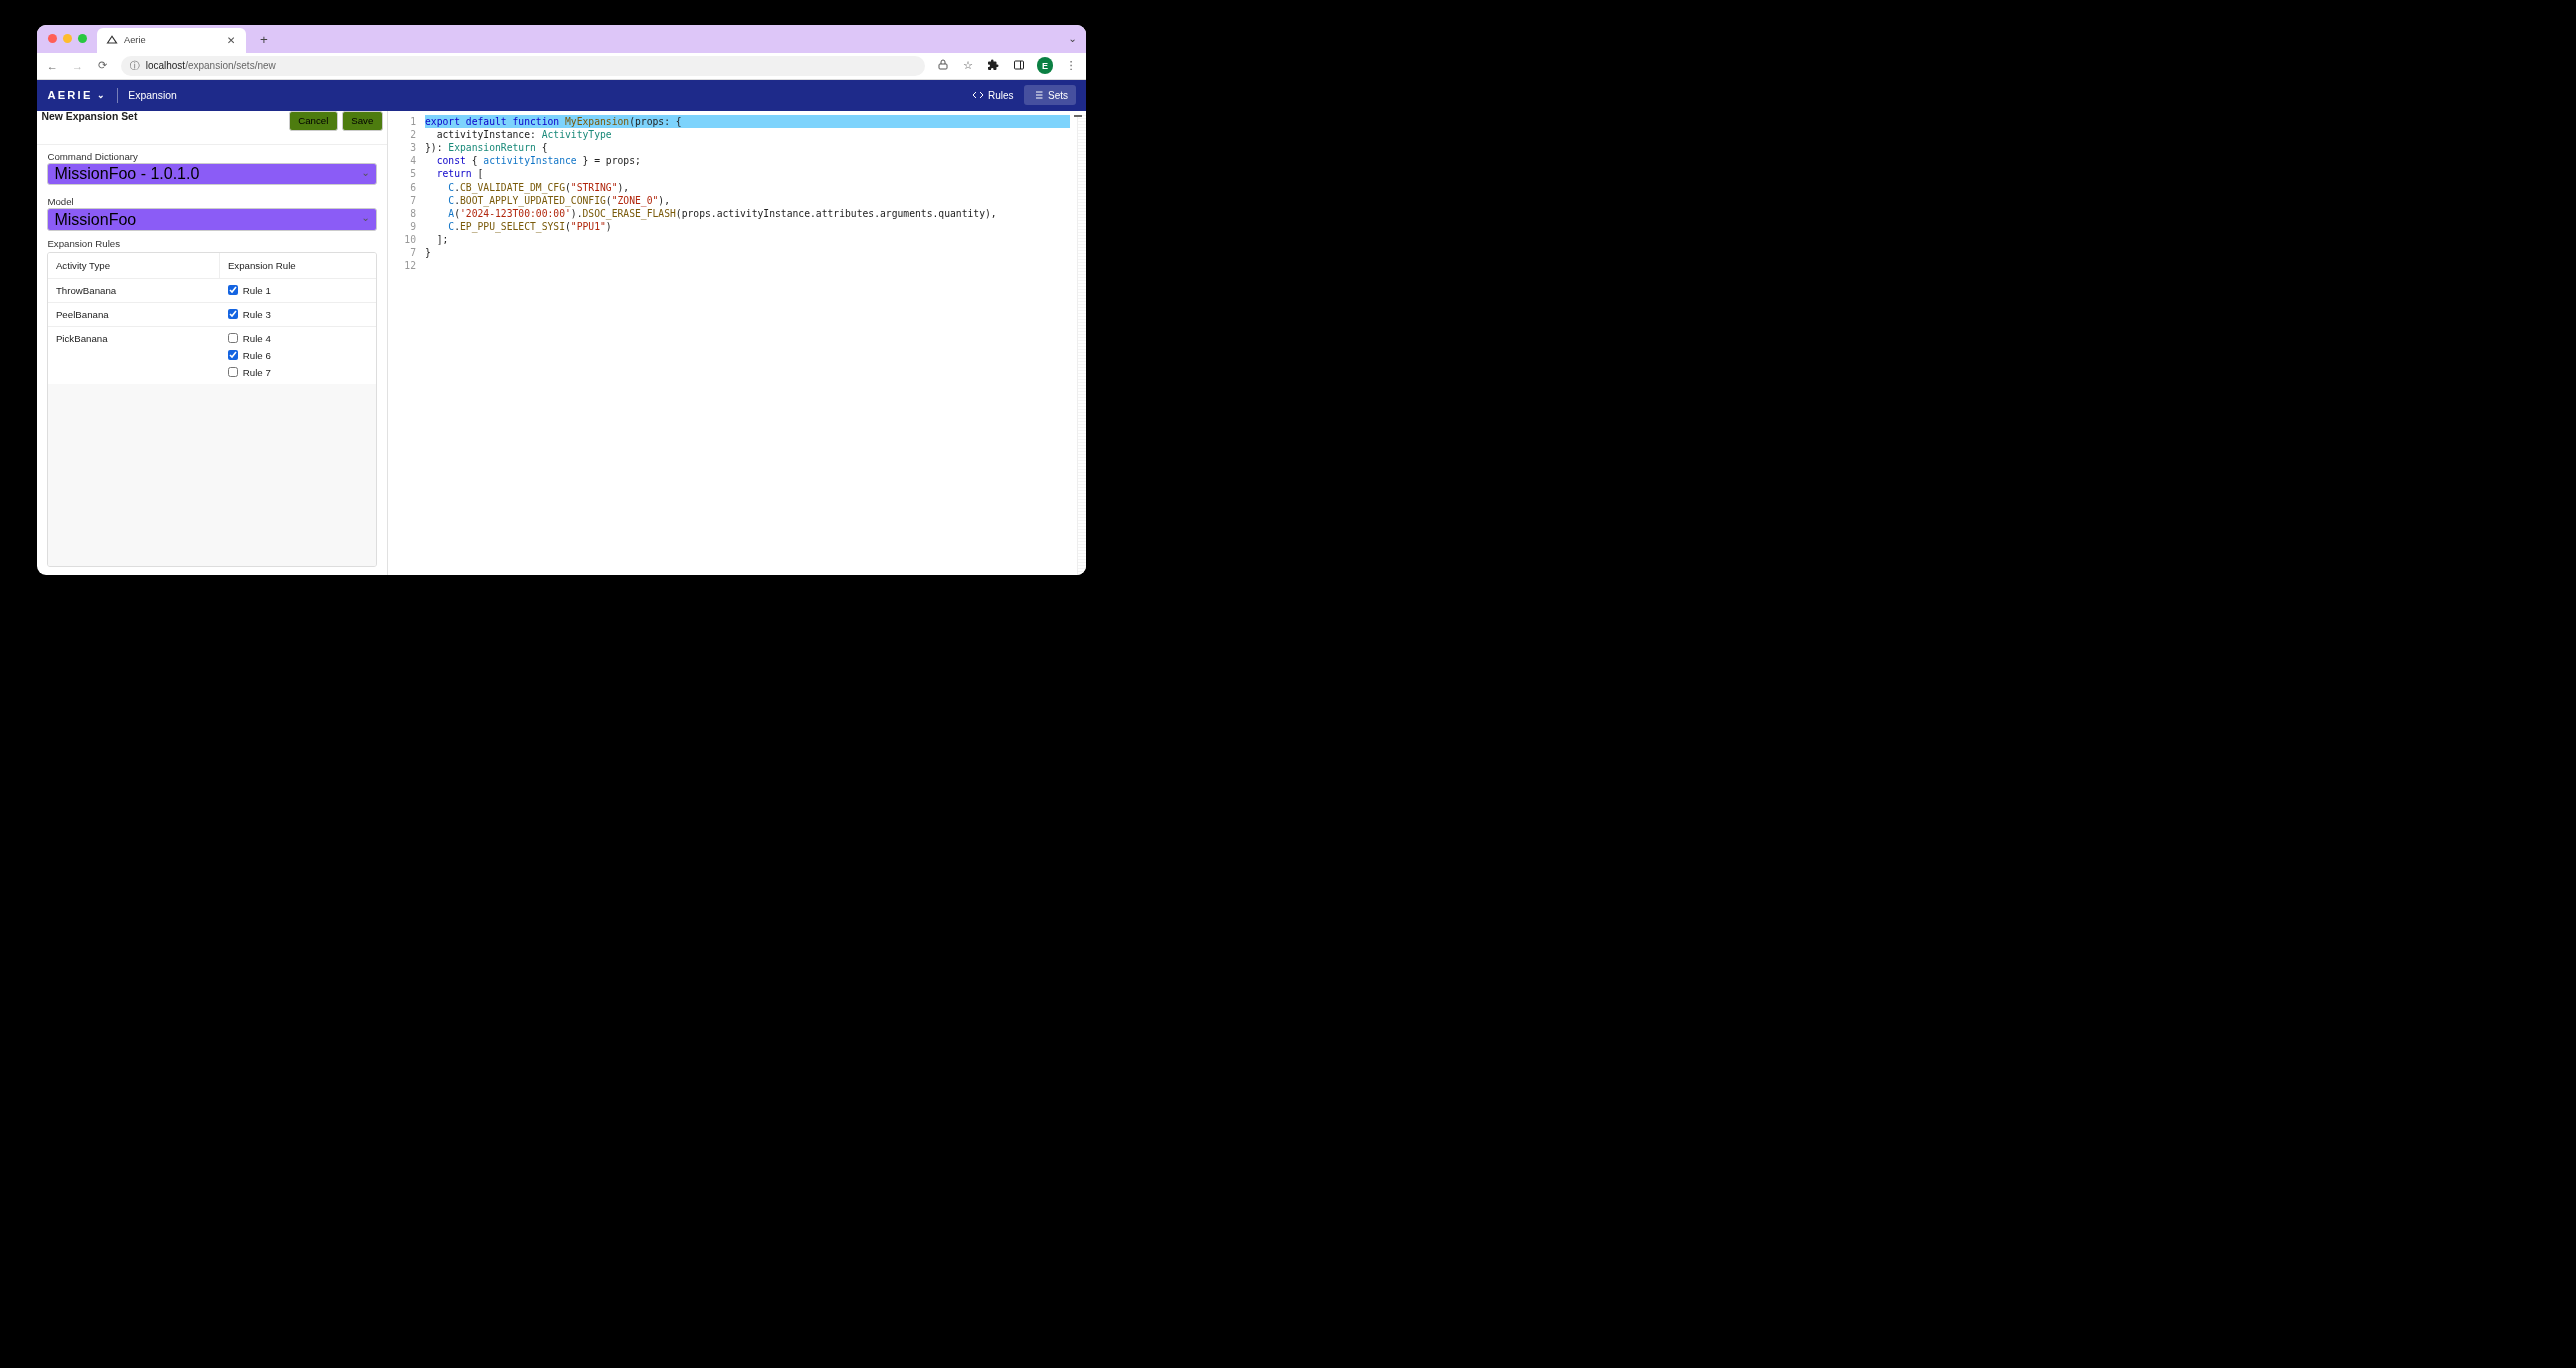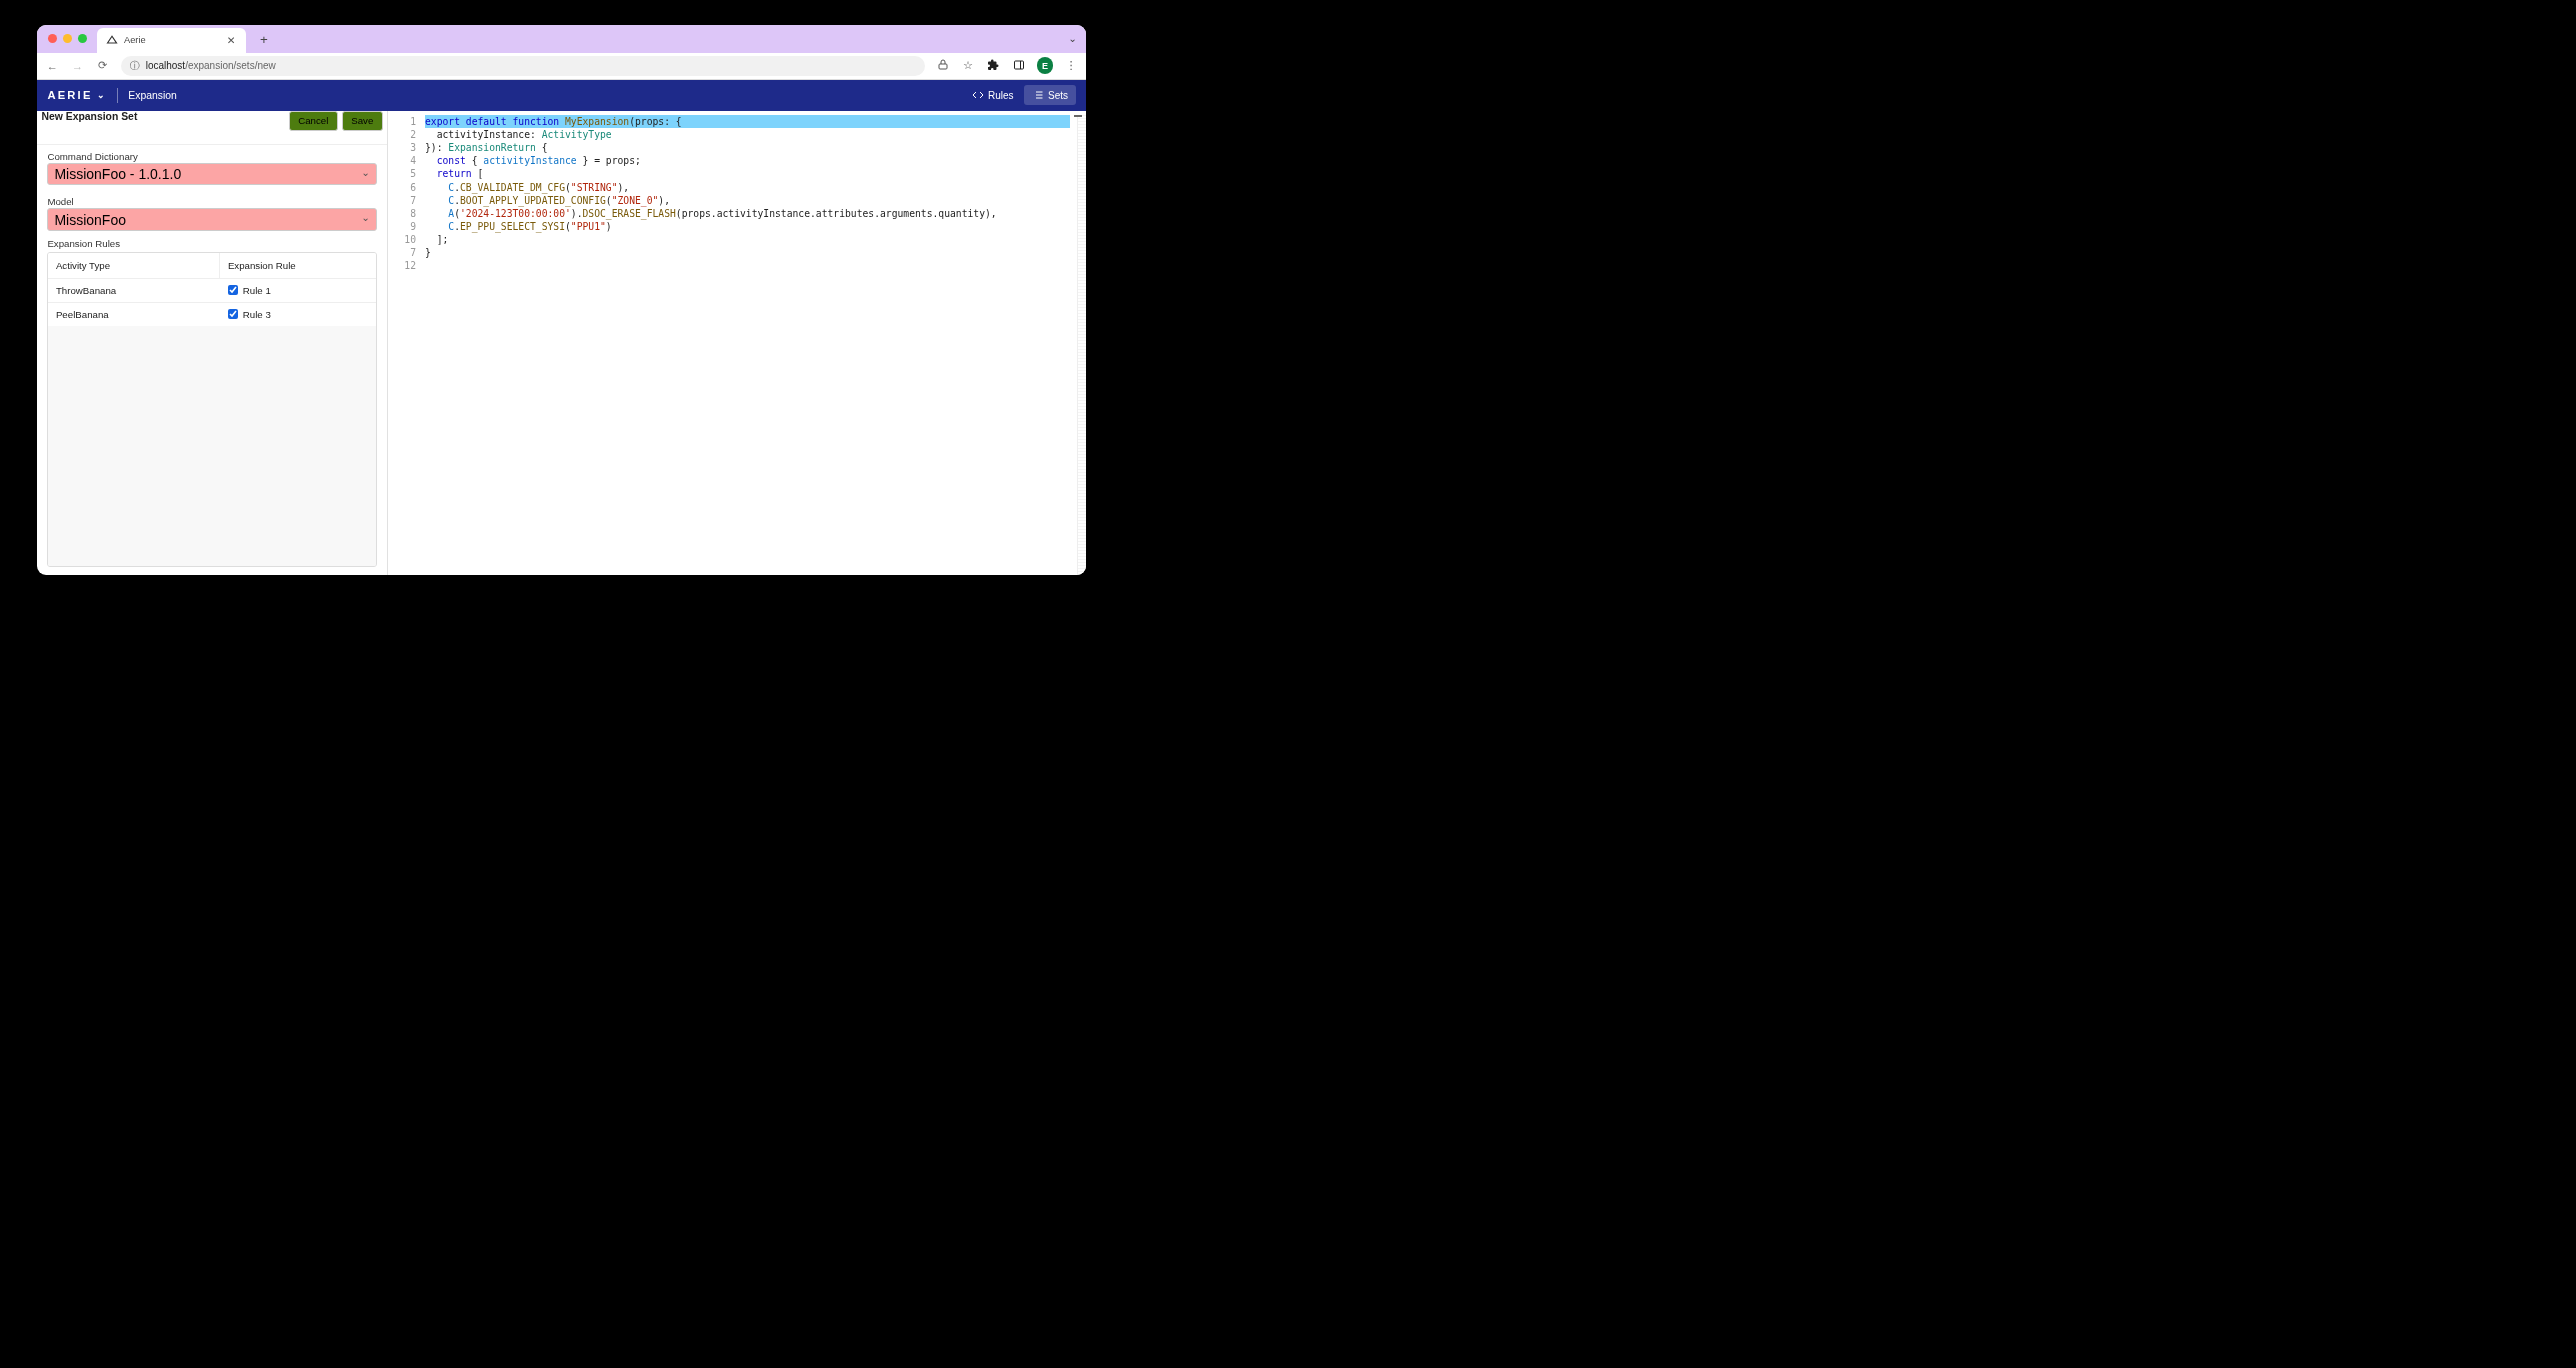--- a/index.html
+++ b/index.html
@@ -51,21 +51,21 @@
 
   .panel-head { height: 34px; display:flex; align-items:flex-start; justify-content:space-between; padding: 0 4.5px 0 4.5px; border-bottom: 0.7px solid #eee; }
   .left .panel-head { padding-left: 4.5px; }
   .panel-title { font-weight:600; font-size: 10.4px; }
   .panel-actions { display:flex; gap:4.5px; }
   .btn { border:0.7px solid #ccc; background:#4d7c0f; border-radius:3px; padding: 3.7px 8.2px; font-size:9.7px; cursor:pointer; }
 
   .form-area { padding: 6px 10.4px 0 10.4px; }
   .lbl { font-size: 9.7px; margin-bottom: 1.5px; color:#333; }
   .lbl.tight { margin-top: 4.5px;}
-  .select { width:100%; height: 22.4px; border:0.7px solid #ccc; border-radius:3px; padding: 0 19.4px 0 6px; background:#fca5a5; appearance:none; position:relative; font-size:14px; }
+  .select { width:100%; height: 22.4px; border:0.7px solid #ccc; border-radius:3px; padding: 0 19.4px 0 6px; background:#8b5cf6; appearance:none; position:relative; font-size:16px; }
   .select-wrap { position:relative; margin-bottom: 6px;}
   .select-wrap::after { content: "⌄"; position:absolute; right:6.7px; top:3px; color:#555; font-size:10.4px; pointer-events:none;}
   .section-lbl { font-size:9.7px; color:#333; padding: 1.5px 0 3px 0;}
 
   .rules-box { border:0.7px solid #ddd; border-radius:3px; margin: 0 0 7.5px 0; overflow:hidden; background: #f8f8f8; flex:1; display:flex; flex-direction:column;}
   .rules-head { display:flex; background:#fff; border-bottom:0.7px solid #eee; }
   .col { padding: 6.7px 7.5px; font-size:9.7px; font-weight:500; }
   .col.at { width: 172px; border-right:0.7px solid #eee; }
   .col.er { flex:1; }
   .rules-body { flex:1; overflow:auto; background:#f8f8f8;}
@@ -219,20 +219,37 @@
                 </div>
                 <div class="rule-row">
                   <div class="cell at">PeelBanana</div>
                   <div class="cell er">
                     <label class="ruleline">
                       <input type="checkbox" class="chk" checked="" style="">
                       <span>Rule 3</span>
                     </label>
                   </div>
                 </div>
+                <div class="rule-row">
+                  <div class="cell at">PickBanana</div>
+                  <div class="cell er">
+                    <label class="ruleline">
+                      <input type="checkbox" class="chk" style="">
+                      <span>Rule 4</span>
+                    </label>
+                    <label class="ruleline">
+                      <input type="checkbox" class="chk" checked="" style="">
+                      <span>Rule 6</span>
+                    </label>
+                    <label class="ruleline">
+                      <input type="checkbox" class="chk" style="">
+                      <span>Rule 7</span>
+                    </label>
+                  </div>
+                </div>
               </div>
           </div>
         </div>
       </div>
 
       <div class="right">
         <div class="collapse-mark"></div>
         <div class="editor">
           <div class="gutter" id="gutter">
               <div>1</div>

